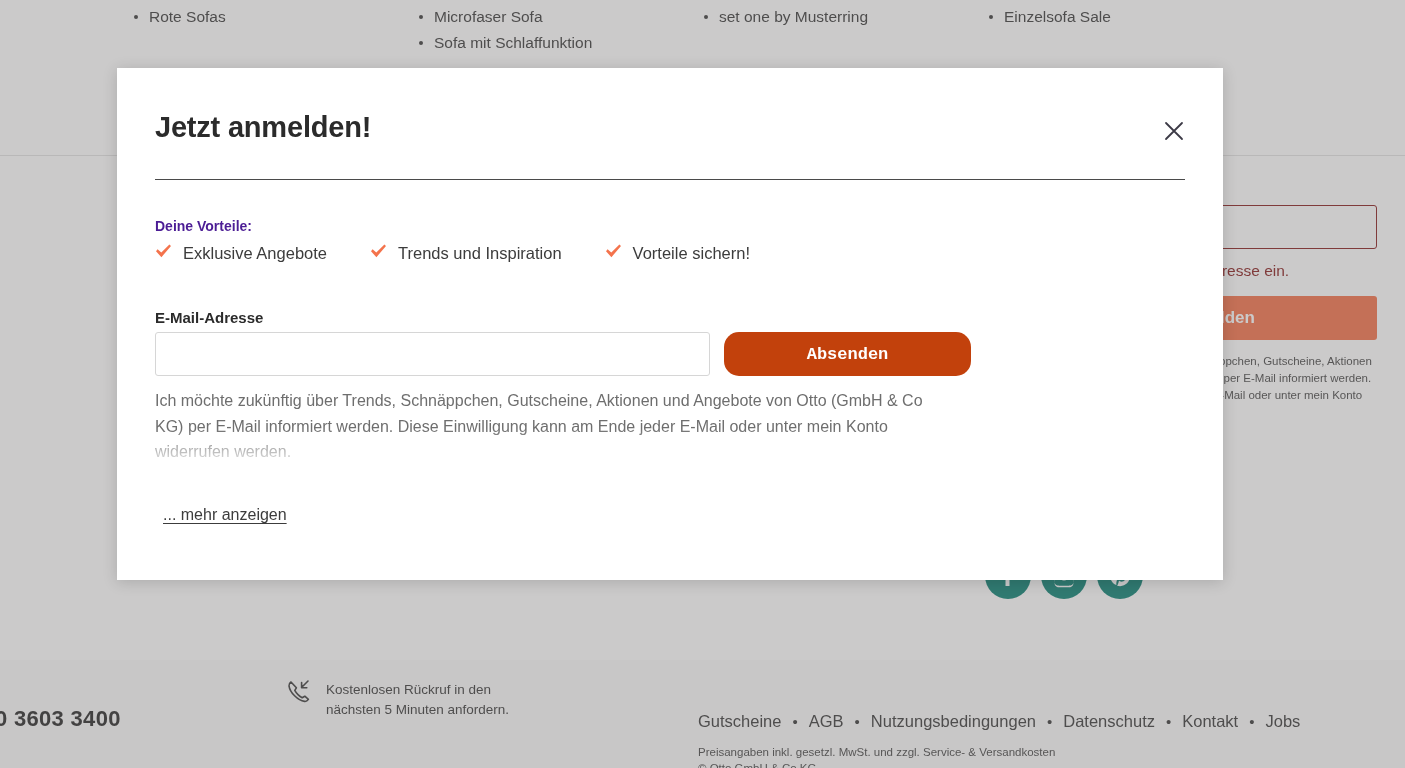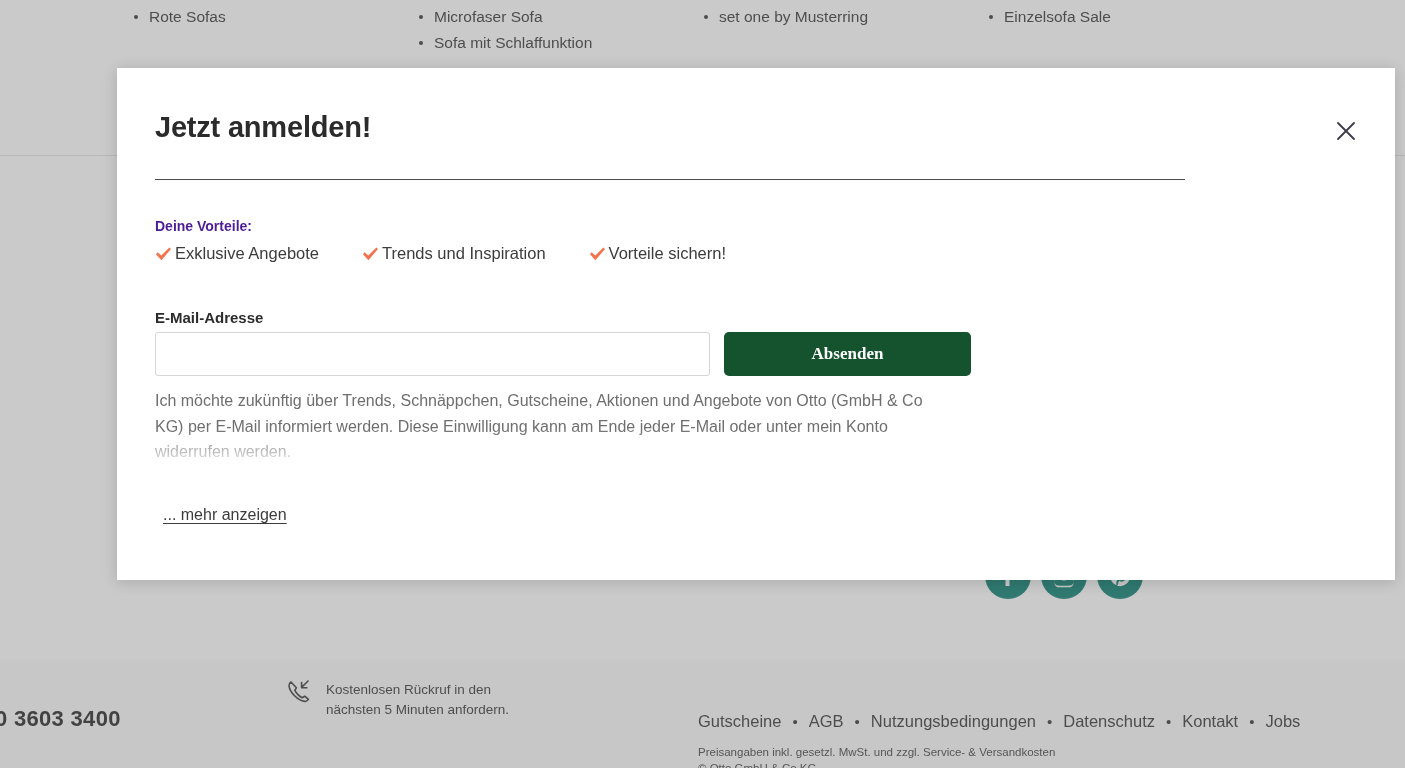--- a/index.html
+++ b/index.html
@@ -193,21 +193,21 @@
     inset: 0;
     background: rgba(110, 108, 108, 0.36);
     z-index: 50;
   }
 
   
   .modal {
     position: absolute;
     left: 117px;
     top: 68px;
-    width: 1278px;
+    width: 1106px;
     height: 512px;
     background: #ffffff;
     z-index: 100;
     box-shadow: 0 2px 14px rgba(0,0,0,0.16);
   }
 
   .modal-inner {
     position: relative;
     height: 100%;
     padding: 0 38px;
@@ -258,22 +258,22 @@
 
   .benefits-row {
     position: absolute;
     left: 38px;
     top: 176px;
     display: flex;
     align-items: center;
   }
   .benefit {
     display: flex;
-    align-items: center;
-    gap: 3px;
+    align-items: flex-start;
+    gap: 11px;
     margin-right: 43px;
   }
   .benefit .check {
     display: block;
     line-height: 0;
   }
   .benefit .check svg { fill: #f4734c; }
   .benefit .btext {
     font-size: 16.5px;
     color: #3c3c3c;
@@ -305,27 +305,27 @@
     background: #ffffff;
     padding: 0 12px;
     font-size: 16px;
     color: #2b2b2b;
     font-family: "Liberation Sans", sans-serif;
     outline: none;
   }
   .submit-btn {
     width: 247px;
     height: 44px;
-    background: #14532d;
+    background: #c2410c;
     border: none;
-    border-radius: 5px;
+    border-radius: 15px;
     color: #ffffff;
     font-size: 17px;
     font-weight: bold;
-    font-family: Liberation Serif, serif;
+    font-family: Liberation Mono, monospace;
     cursor: pointer;
   }
 
   .consent-wrap {
     position: absolute;
     left: 38px;
     top: 320px;
     width: 770px;
     height: 78px;
     overflow: hidden;

